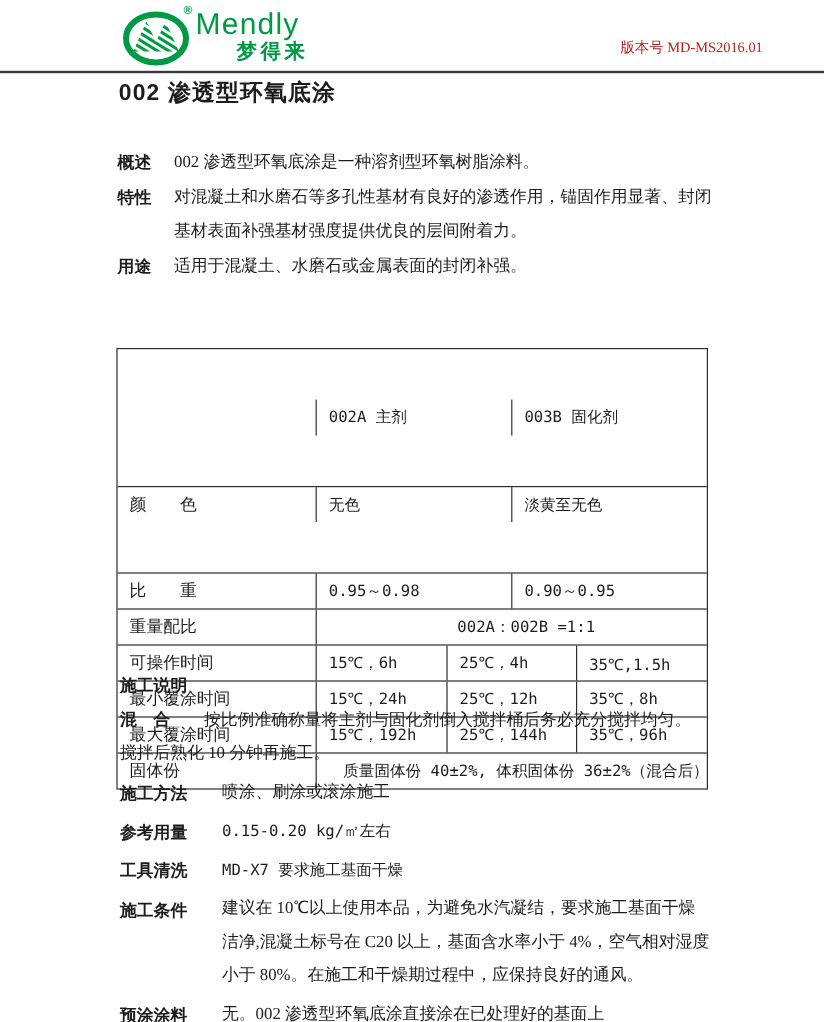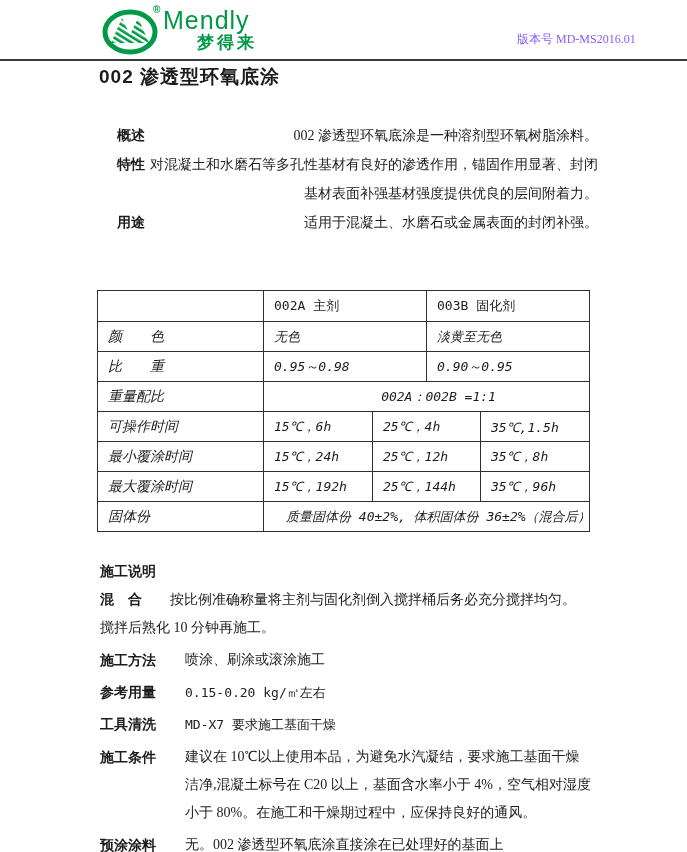--- a/index.html
+++ b/index.html
@@ -17,40 +17,40 @@
   .page{position:absolute;inset:0;width:687px;height:852px;background:#ffffff;overflow:hidden;}
 
   
   .logo-mark{position:absolute;left:102px;top:8px;width:58px;height:47px;}
   .reg-mark{position:absolute;left:153px;top:4px;font-size:10px;font-weight:bold;
     color:var(--brand_green);font-family:"Liberation Sans",sans-serif;}
   .brand-en{position:absolute;left:163px;top:6px;font-size:25px;font-weight:normal;
     color:var(--brand_green);font-family:"Liberation Sans",sans-serif;letter-spacing:1px;}
   .brand-cn{position:absolute;left:197px;top:31px;font-size:17px;font-weight:bold;
     color:var(--brand_green);letter-spacing:3px;font-family:"Liberation Sans",sans-serif;}
-  .version{position:absolute;top:31px;left:517px;font-size:12px;color:#8b5cf6;}
+  .version{position:absolute;top:31px;left:517px;font-size:12px;color:#b91c1c;}
   .header-rule{position:absolute;left:0;top:59px;width:687px;border-top:2px solid #3a3a3a;}
 
   
   .doc-title{position:absolute;left:99px;top:64px;font-size:19px;font-weight:bold;
     font-family:"Liberation Sans",sans-serif;letter-spacing:1px;}
 
   
   .intro{position:absolute;left:98px;top:121px;width:500px;font-size:14px;line-height:29px;}
-  .sec-row{display:flex;align-items:flex-start;text-align:right;}
+  .sec-row{display:flex;align-items:flex-start;}
   .sec-label{width:47px;flex:0 0 47px;font-weight:bold;font-family:"Liberation Sans",sans-serif;}
   .sec-text{flex:1;white-space:pre;}
   .sec-heading{font-weight:bold;font-family:"Liberation Sans",sans-serif;}
 
   
   .spec-table{position:absolute;left:97px;top:290px;width:493px;border:1px solid var(--border);
     font-size:14px;}
   .trow{display:grid;height:30px;}
-  .trow + .trow{border-top:1px solid var(--border);font-style:italic;}
-  .trow.two{grid-template-columns:166px 163px 162px;}
+  .trow + .trow{border-top:1px solid var(--border);}
+  .trow.two{grid-template-columns:166px 163px 162px;margin-top:42px;}
   .trow.three{grid-template-columns:166px 109px 108px 108px;}
   .trow.span{grid-template-columns:166px 325px;gap:12px;}
   .tcell{display:flex;align-items:center;padding-left:10px;border-right:1px solid var(--border);
     overflow:hidden;white-space:pre;font-family:"DejaVu Sans Mono","Liberation Mono",monospace;font-size:13px;}
   .tcell:last-child{border-right:none;}
   .tcell.rowhead{font-family:"Liberation Serif",serif;font-size:14px;}
   .tcell.center{justify-content:center;padding-left:0;}
 
   
   .construction{position:absolute;left:100px;top:557px;width:505px;font-size:14px;line-height:28px;}

